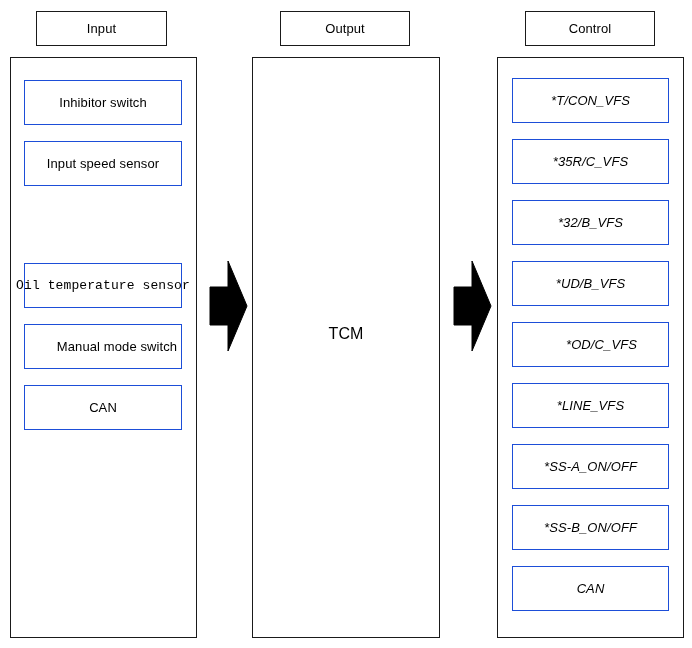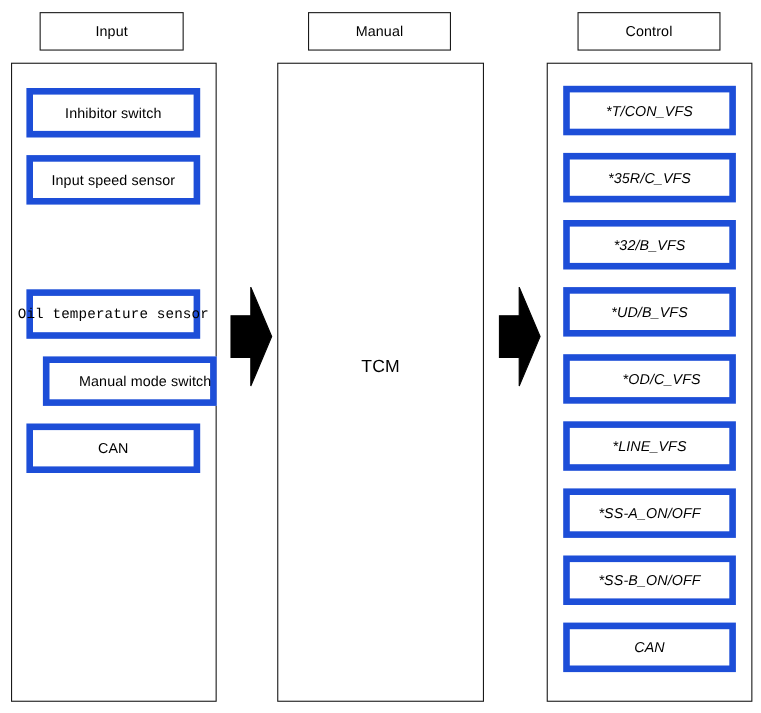--- a/index.html
+++ b/index.html
@@ -44,21 +44,21 @@
     position: absolute;
     box-sizing: border-box;
     border: 1px solid #1a1a1a;
     background: #ffffff;
   }
 
   
   .item-box {
     position: absolute;
     box-sizing: border-box;
-    border: 6px solid #1d4ed8;
+    border: 1px solid #1d4ed8;
     background: #ffffff;
     display: flex;
     align-items: center;
     justify-content: center;
     font-size: 13px;
     line-height: 1;
     letter-spacing: 0.1px;
     color: #000000;
     text-align: center;
     white-space: nowrap;
@@ -87,21 +87,21 @@
 </head>
 <body>
 
 <div id="canvas">
 
   <div class="header-box" style="left:36px; top:11px; width:131px; height:35px;">
     <span>Input</span>
   </div>
 
   <div class="header-box" style="left:280px; top:11px; width:130px; height:35px;">
-    <span>Manual</span>
+    <span>Output</span>
   </div>
 
   <div class="header-box" style="left:525px; top:11px; width:130px; height:35px;">
     <span>Control</span>
   </div>
 
   <div class="column-container" style="left:10px; top:57px; width:187px; height:581px;">
 
     <div class="item-box" style="left:13px; top:22px; width:158px; height:45px;">
       <span>Inhibitor switch</span>
@@ -109,21 +109,21 @@
 
     <div class="item-box" style="left:13px; top:83px; width:158px; height:45px;">
       <span>Input speed sensor</span>
     </div>
 
 
     <div class="item-box" style="left:13px; top:205px; width:158px; height:45px;font-family:Liberation Mono, monospace;">
       <span>Oil temperature sensor</span>
     </div>
 
-    <div class="item-box" style="left:28px; top:266px; width:158px; height:45px;padding-left:28px;">
+    <div class="item-box" style="left:13px; top:266px; width:158px; height:45px;padding-left:28px;">
       <span>Manual mode switch</span>
     </div>
 
     <div class="item-box" style="left:13px; top:327px; width:158px; height:45px;">
       <span>CAN</span>
     </div>
   </div>
 
   <div class="column-container" style="left:252px; top:57px; width:188px; height:581px;">
     <div class="center-label" style="top:268px;">TCM</div>

